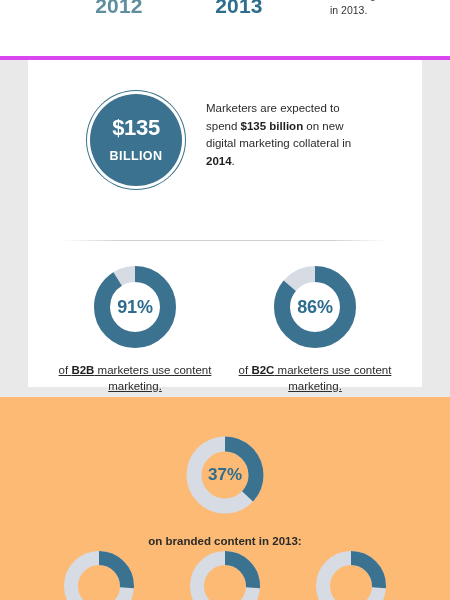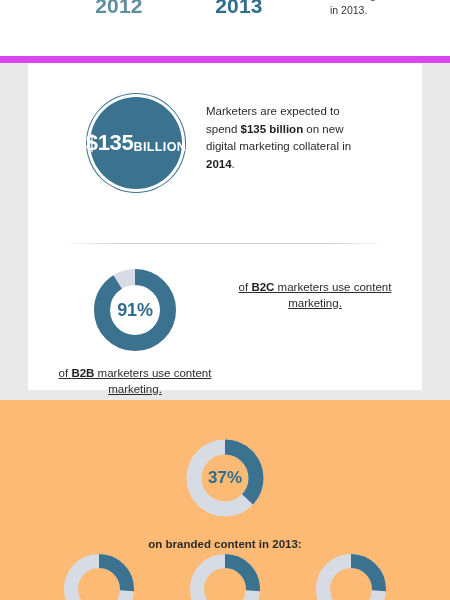--- a/index.html
+++ b/index.html
@@ -20,21 +20,21 @@
     width: 450px;
     height: 600px;
     background: #ffffff;
   }
 
   
   .top-strip {
     position: relative;
     height: 56px;
     background: #ffffff;
-    border-bottom: 7px solid #d946ef;
+    border-bottom: 4px solid #d946ef;
   }
   .year-label {
     position: absolute;
     top: -6px;
     font-size: 21px;
     font-weight: bold;
     letter-spacing: 0.2px;
   }
   .year-2012 {
     left: 84px;
@@ -87,21 +87,21 @@
   .billion-circle {
     position: absolute;
     left: 62px;
     top: 0px;
     width: 92px;
     height: 92px;
     border-radius: 50%;
     background: #3b7290;
     box-shadow: 0 0 0 3px #ffffff, 0 0 0 4px #3b7290;
     display: flex;
-    flex-direction: row;
+    flex-direction: column;
     align-items: center;
     justify-content: center;
     color: #ffffff;
   }
   .billion-amount {
     font-size: 22px;
     font-weight: bold;
     line-height: 24px;
     letter-spacing: -0.3px;
   }
@@ -279,20 +279,27 @@
               <circle cx="43" cy="43" r="33" fill="none" stroke="#3b7290" stroke-width="16" stroke-dasharray="188.7 207.3" stroke-dashoffset="0" transform="rotate(-90 43 43)"></circle>
             </svg>
             <div class="donut-value">91%</div>
           </div>
           <div class="donut-caption">
             <span>of </span><b>B2B</b><span> marketers use content marketing.</span>
           </div>
         </div>
 
         <div class="donut-cell right">
+          <div class="donut">
+            <svg width="86" height="86" viewBox="0 0 86 86">
+              <circle cx="43" cy="43" r="33" fill="none" stroke="#d7dbe4" stroke-width="16"></circle>
+              <circle cx="43" cy="43" r="33" fill="none" stroke="#3b7290" stroke-width="16" stroke-dasharray="178.3 217.7" stroke-dashoffset="0" transform="rotate(-90 43 43)"></circle>
+            </svg>
+            <div class="donut-value">86%</div>
+          </div>
           <div class="donut-caption">
             <span>of </span><b>B2C</b><span> marketers use content marketing.</span>
           </div>
         </div>
 
       </div>
     </div>
   </div>
 
   <div class="lower">

